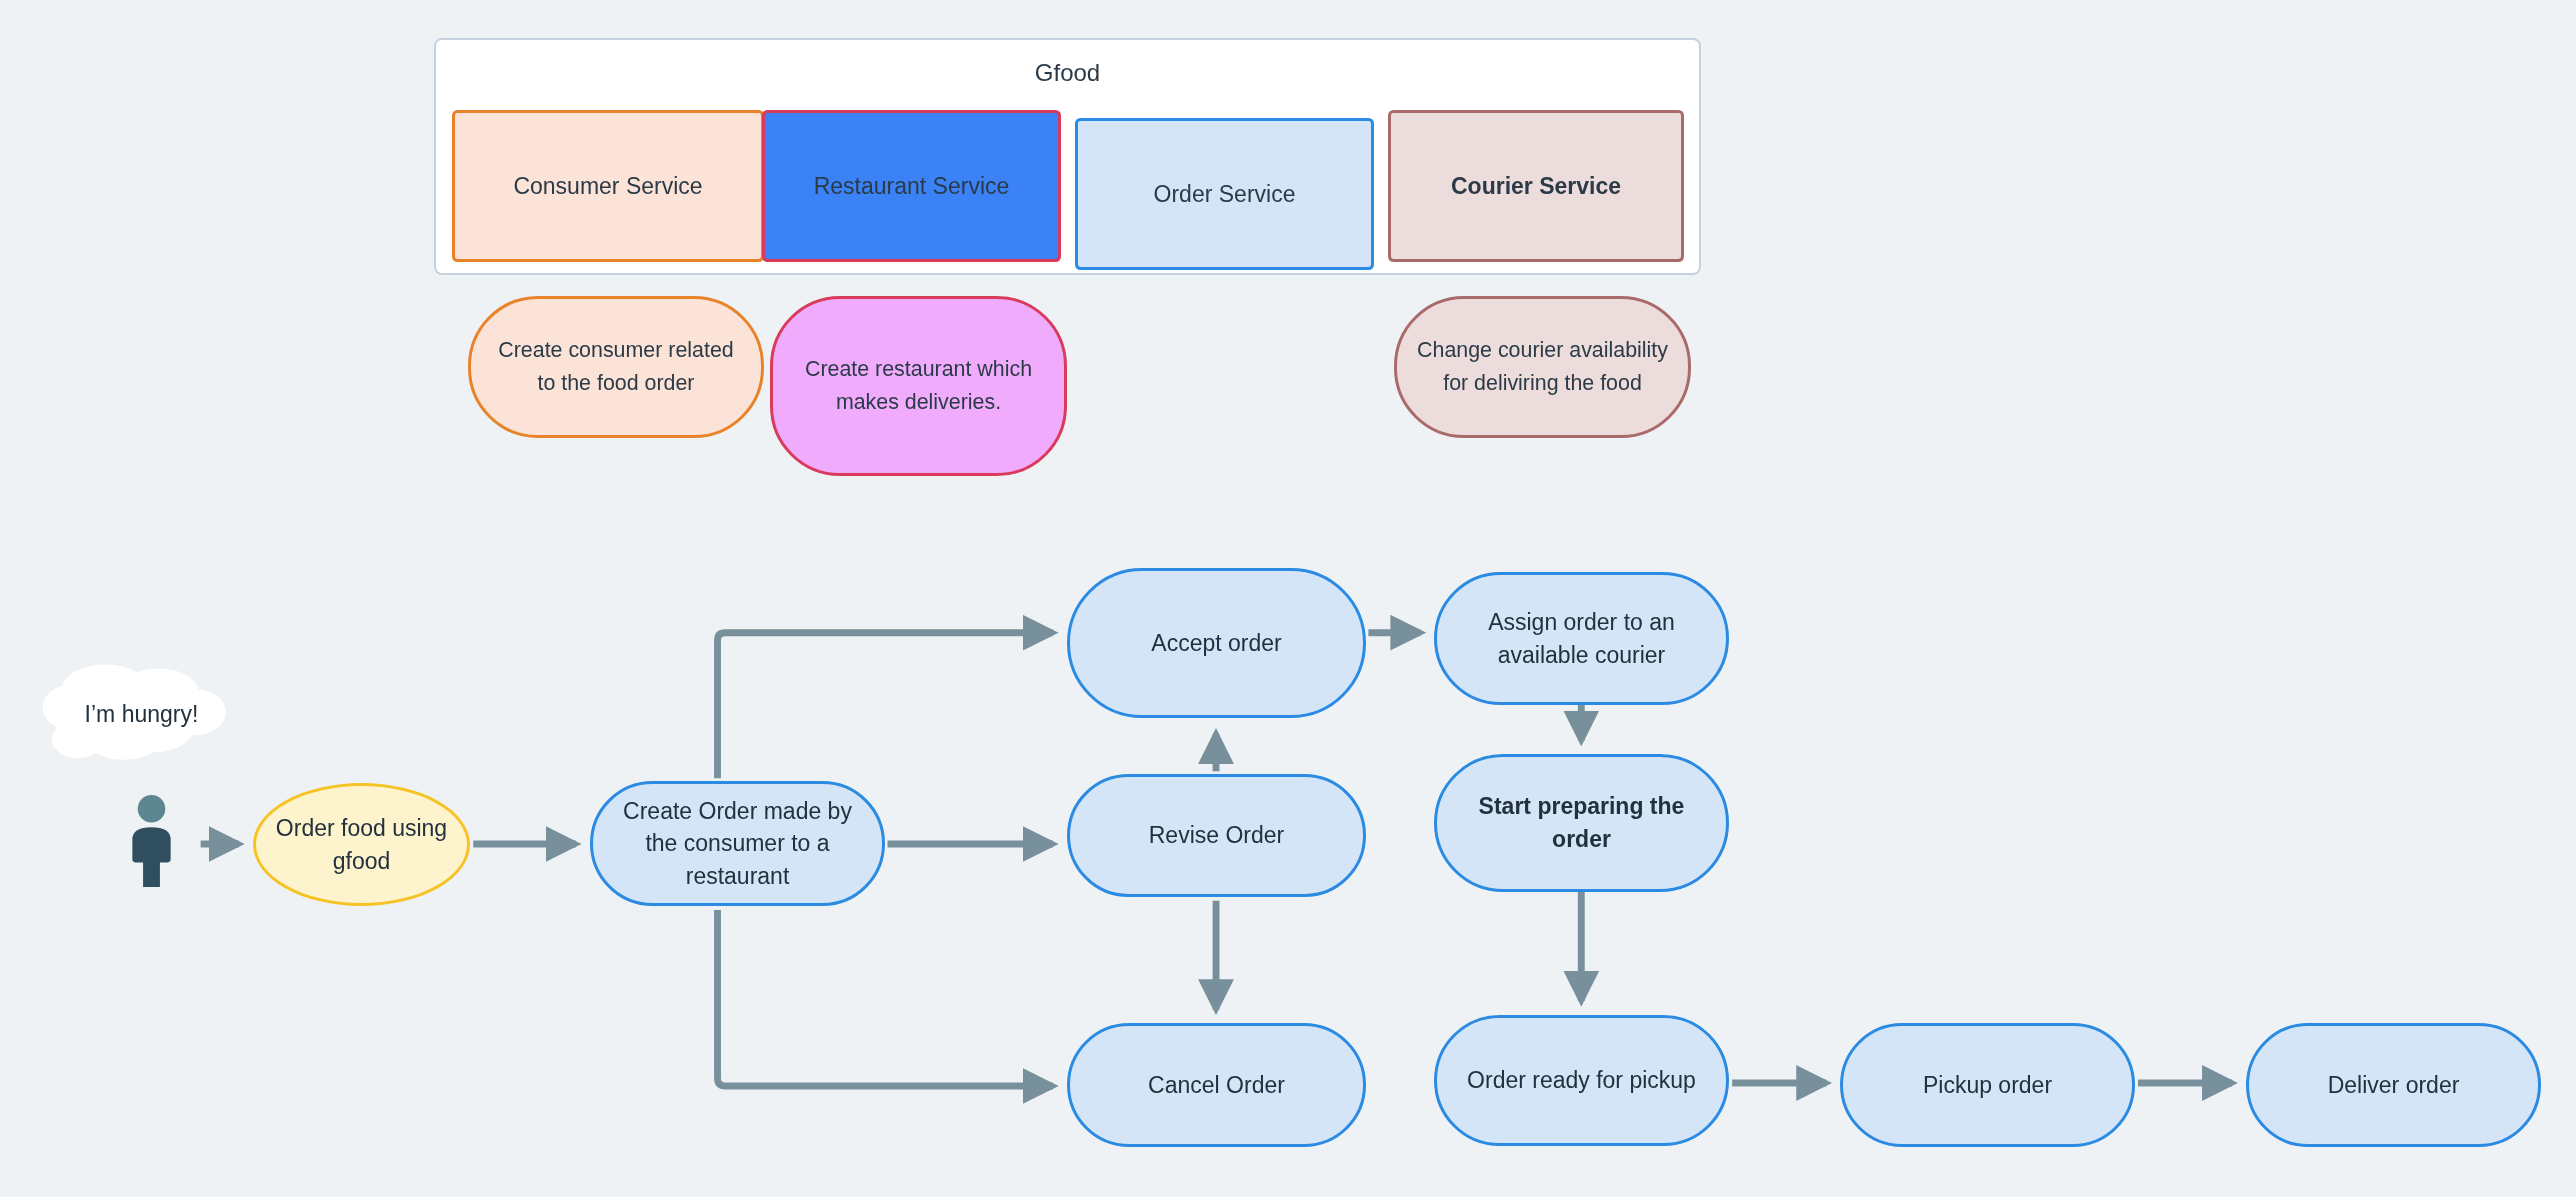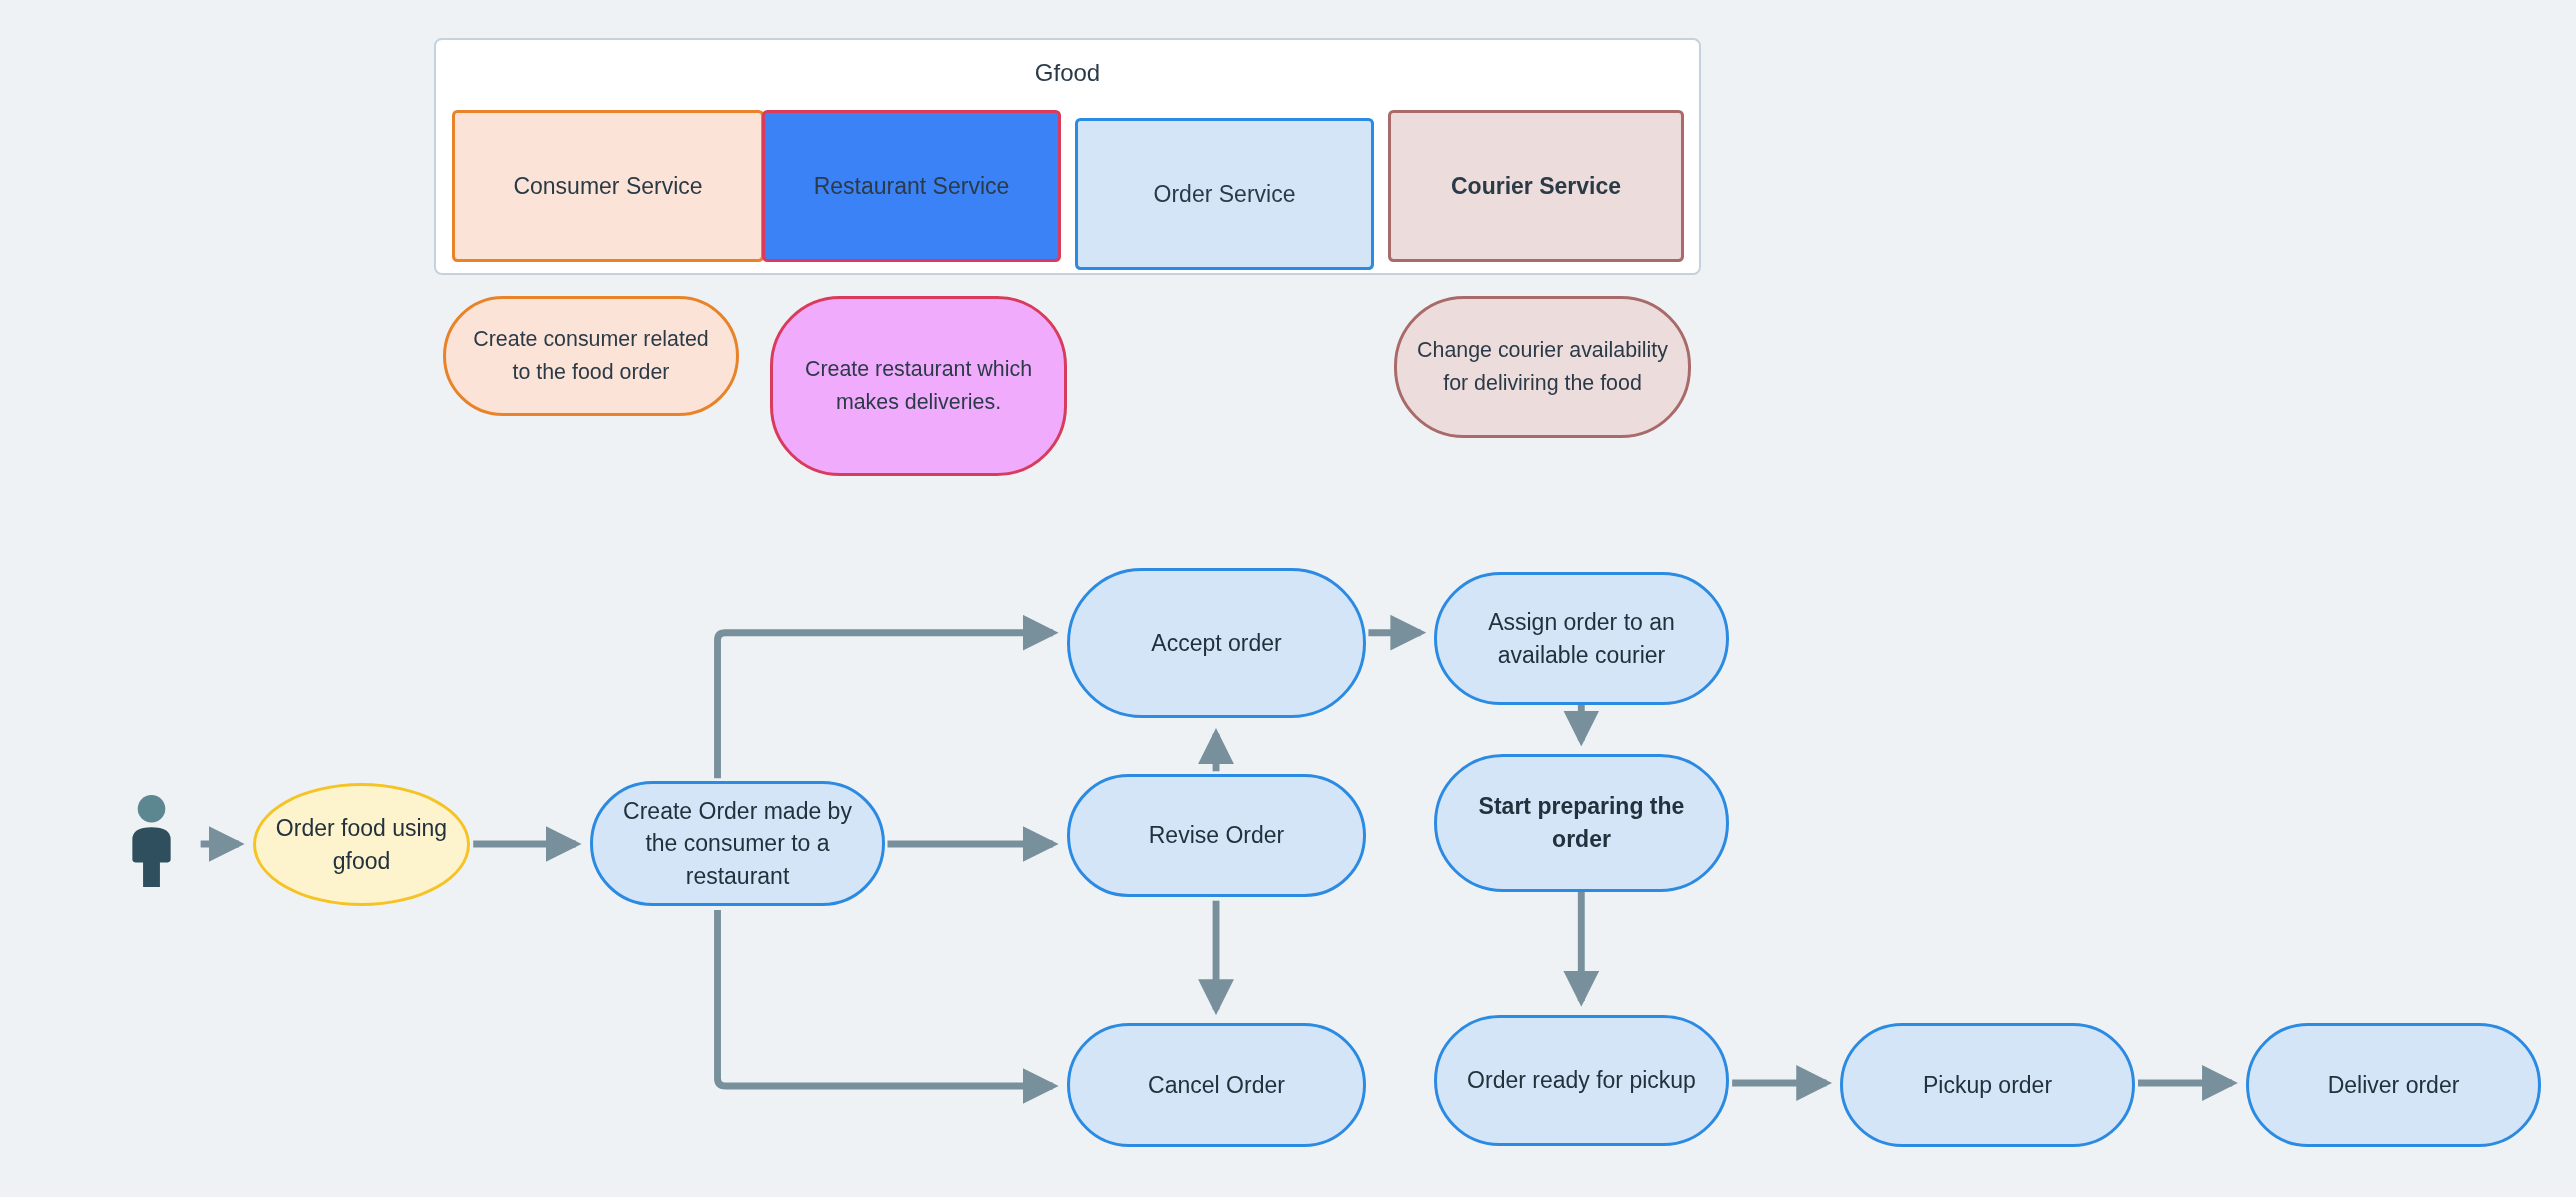--- a/index.html
+++ b/index.html
@@ -186,25 +186,40 @@
     <div class="system-title">Gfood</div>
   </div>
   <div id="services-host">
       <div class="service-box" style="left: 452px; width: 312px; border-color: rgb(232, 131, 42); background: rgb(251, 227, 215);">Consumer Service</div>
       <div class="service-box" style="left: 762px; width: 299px; border-color: rgb(217, 59, 92); background: #3b82f6;">Restaurant Service</div>
       <div class="service-box" style="left: 1075px; width: 299px; border-color: rgb(43, 138, 226); background: rgb(212, 229, 247); margin-top: 8px;">Order Service</div>
       <div class="service-box" style="left: 1388px; width: 296px; border-color: rgb(169, 106, 106); background: rgb(237, 220, 220); font-weight: bold;">Courier Service</div>
     </div>
 
   <div id="callouts-host">
-      <div class="callout" style="left: 443px; top: 296px; width: 296px; height: 120px; border-color: rgb(232, 131, 42); background: rgb(251, 227, 215);">Create consumer related to the food order</div>
+      <div class="callout" style="left: 468px; top: 296px; width: 296px; height: 142px; border-color: rgb(232, 131, 42); background: rgb(251, 227, 215);">Create consumer related to the food order</div>
       <div class="callout" style="left: 770px; top: 296px; width: 297px; height: 180px; border-color: rgb(217, 59, 92); background: #f0abfc;">Create restaurant which makes deliveries.</div>
       <div class="callout" style="left: 1394px; top: 296px; width: 297px; height: 142px; border-color: rgb(169, 106, 106); background: rgb(237, 220, 220);">Change courier availability for deliviring the food</div>
     </div>
 
+  <div class="cloud-wrap">
+    <svg width="207" height="115" viewBox="0 0 270 150" style="position:absolute;left:0;top:0;z-index:1;">
+      <g fill="#ffffff">
+        <ellipse cx="88" cy="40" rx="58" ry="34"></ellipse>
+        <ellipse cx="158" cy="44" rx="52" ry="33"></ellipse>
+        <ellipse cx="44" cy="62" rx="38" ry="30"></ellipse>
+        <ellipse cx="205" cy="68" rx="40" ry="30"></ellipse>
+        <ellipse cx="80" cy="86" rx="54" ry="33"></ellipse>
+        <ellipse cx="152" cy="88" rx="52" ry="32"></ellipse>
+        <ellipse cx="112" cy="100" rx="52" ry="30"></ellipse>
+        <ellipse cx="52" cy="104" rx="34" ry="24"></ellipse>
+      </g>
+    </svg>
+    <div class="cloud-text">I’m hungry!</div>
+  </div>
 
   <div class="actor">
     <svg width="51" height="95" viewBox="0 0 66 124">
       <ellipse cx="33" cy="18" rx="18" ry="18" fill="#5c8791"></ellipse>
       <path d="M 8 58 Q 8 42 33 42 Q 58 42 58 58 L 58 84 Q 58 88 54 88 L 44 88 L 44 120 L 22 120 L 22 88 L 12 88 Q 8 88 8 84 Z" fill="#2f4f5e"></path>
     </svg>
   </div>
 
   <div id="nodes-host">
       <div class="node-ellipse" style="left: 253px; top: 783px; width: 217px; height: 123px;">Order food using gfood</div>

